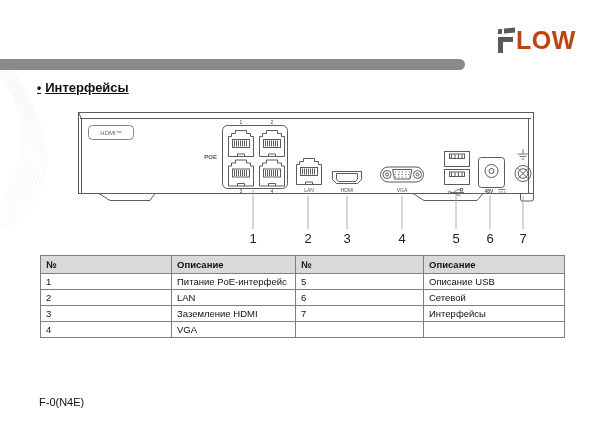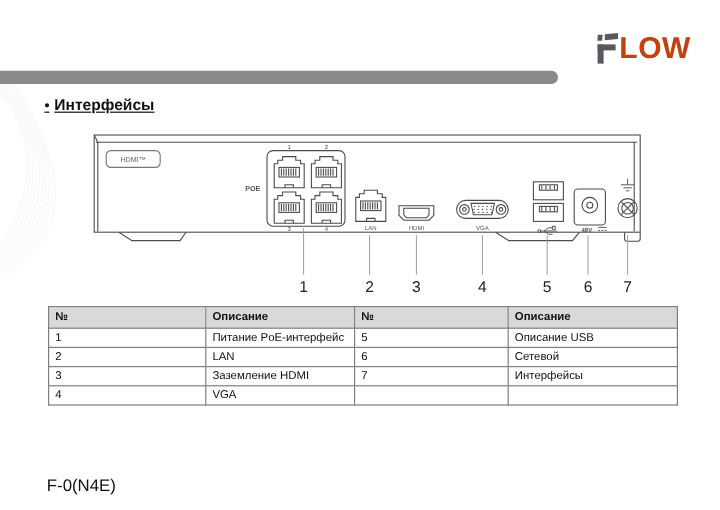--- a/index.html
+++ b/index.html
@@ -24,21 +24,21 @@
   .f-dot  { left:0;  top:2px;  width:4px;  height:5px; transform:skewX(-6deg); }
   .f-top  { left:6px; top:1px; width:11px; height:5px; transform:skewY(-5deg); }
   .f-stem { left:0;  top:10px; width:5px;  height:16px; }
   .f-mid  { left:0;  top:10px; width:15px; height:5px; }
   .logo-rest { font-size:25px; font-weight:bold; line-height:26px; letter-spacing:0.5px; }
 
   .sec-title { position:absolute; left:37px; font-size:13px; font-weight:bold; color:#111; }
   .sec-title .bullet { margin-right:4px; font-size:12px; }
   .sec-interfaces { top:80px;text-decoration:underline; }
   .sec-models { top:378px; }
-  .model-name { position:absolute; left:39px; top:396px; font-size:14px; color:#111; }
+  .model-name { position:absolute; left:39px; top:396px; font-size:11px; color:#111; }
 
   .device-svg { position:absolute; left:75px; top:105px; width:465px; height:145px; }
 
   .callout {
     position:absolute; top:231px; width:14px; text-align:center;
     font-size:13px; color:#222;
   }
   .co1{left:246px}.co2{left:301px}.co3{left:340px}.co4{left:395px}
   .co5{left:449px}.co6{left:483px}.co7{left:516px}
 

